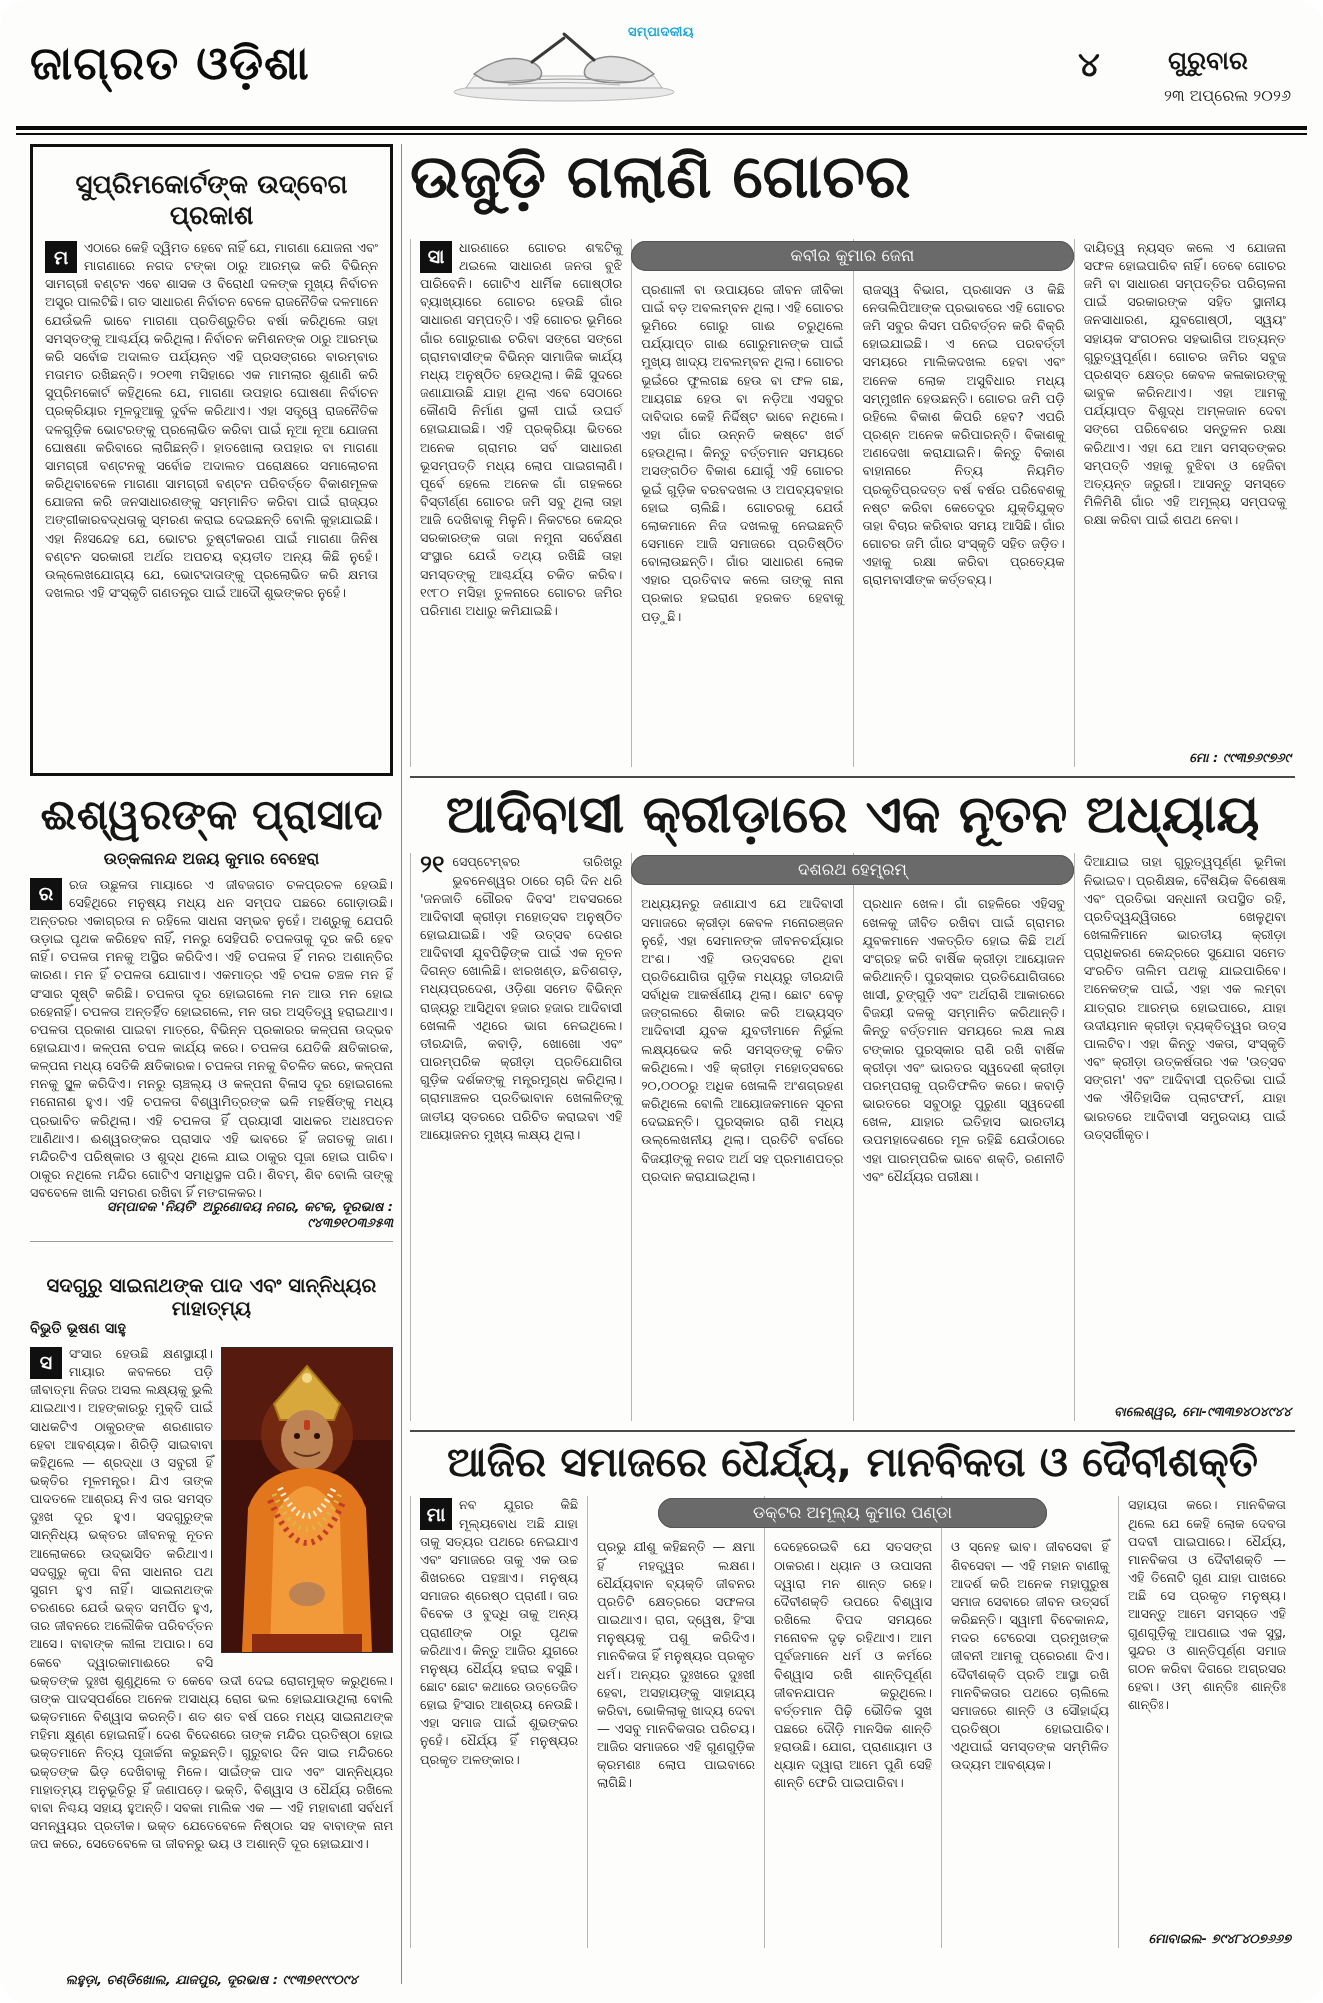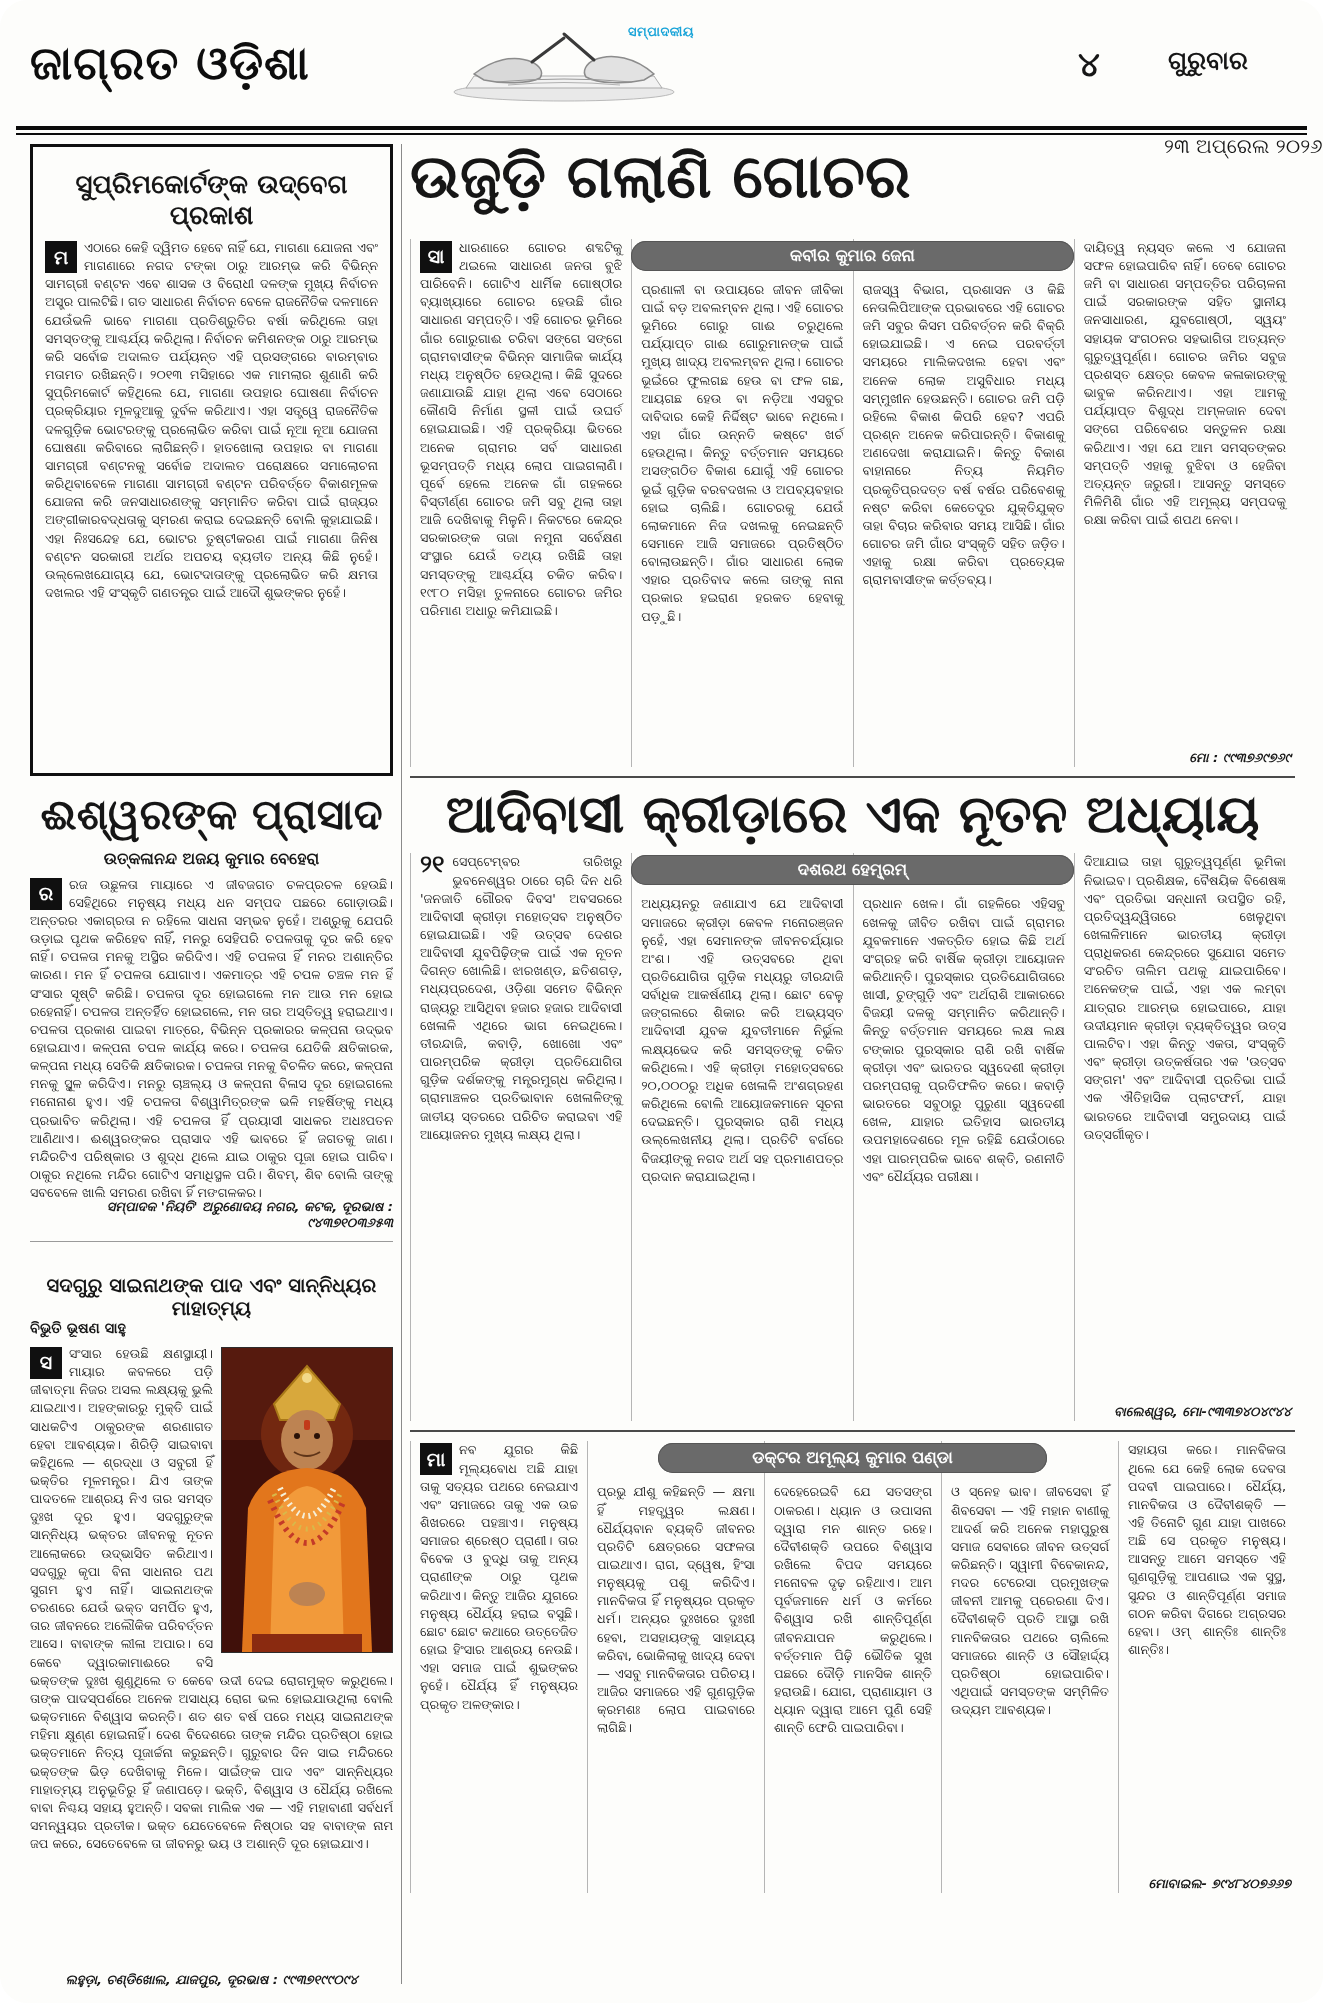--- a/index.html
+++ b/index.html
@@ -10,36 +10,36 @@
     color:#161616;
   }
   .page { position:absolute; inset:0; background:#fdfdfb;border-radius:27px; }
 
   
   .masthead { position:absolute; left:30px; top:36px; font-size:46px; font-weight:800; letter-spacing:1px; color:#0d0d0d; }
   .header-graphic { position:absolute; left:436px; top:24px; width:256px; height:78px; }
   .editorial-label { position:absolute; right:-2px; top:0px; color:#17a3d8; font-size:13px; font-weight:800; letter-spacing:.5px; }
   .page-number { position:absolute; left:1078px; top:44px; font-size:34px; font-weight:600; }
   .weekday { position:absolute; left:1168px; top:46px; font-size:25px; font-weight:600; }
-  .issue-date { position:absolute; left:1164px; top:86px; font-size:20px;margin-top:48px; }
+  .issue-date { position:absolute; left:1164px; top:86px; font-size:16px; }
   .header-rule { position:absolute; left:16px; right:16px; top:126px; height:9px;
     border-top:4px solid #0b0b0b; border-bottom:2px solid #0b0b0b; }
 
   
   .left-col { position:absolute; left:30px; top:144px; width:363px; height:1844px; display:flex; flex-direction:column; }
   .v-divider { position:absolute; left:401px; top:144px; width:1px; height:1840px; background:#8a8a8a; }
   .right-zone { position:absolute; left:410px; top:140px; width:885px; height:1852px; }
 
   
   .bodytext { font-size:12.8px; line-height:1.42; text-align:justify; overflow:hidden; }
   .dropcap { float:left; width:32px; height:32px; background:#101010; color:#fff;
     font-size:19px; font-weight:700; display:flex; align-items:center; justify-content:center;
     margin:2px 7px 2px 0; }
   .dropcap-plain { float:left; font-size:24px; font-weight:800; line-height:.95; margin:0 8px 0 0; }
-  .byline-bar { background:#6a6a6a; color:#ffffff; font-weight:700; font-size:16.5px;
+  .byline-bar { background:#6a6a6a; color:#ffffff; font-weight:400; font-size:16.5px;
     text-align:center; border-radius:16px; height:30px; line-height:30px;
     box-shadow:0 0 0 1px #565656 inset; }
   .signoff { font-style:italic; font-weight:700; font-size:13px; }
   .section-rule { border-bottom:2px solid #4a4a4a; margin:9px 0; }
 
   
   .supreme-box { border:3.5px solid #101010; padding:20px 12px 6px; height:644px; overflow:hidden; }
   .supreme-box h2 { font-size:26px; font-weight:800; text-align:center; margin:2px 0 8px; }
   .supreme-body { height:548px; }
   .supreme-close { font-size:12.8px; text-align:justify; margin-top:2px; }
@@ -186,20 +186,21 @@
         <span class="dropcap-plain">୨୧</span><span>ସେପ୍ଟେମ୍ବର ତାରିଖରୁ ଭୁବନେଶ୍ୱର ଠାରେ ଚାରି ଦିନ ଧରି 'ଜନଜାତି ଗୌରବ ଦିବସ' ଅବସରରେ ଆଦିବାସୀ କ୍ରୀଡ଼ା ମହୋତ୍ସବ ଅନୁଷ୍ଠିତ ହୋଇଯାଇଛି। ଏହି ଉତ୍ସବ ଦେଶର ଆଦିବାସୀ ଯୁବପିଢ଼ିଙ୍କ ପାଇଁ ଏକ ନୂତନ ଦିଗନ୍ତ ଖୋଲିଛି। ଝାରଖଣ୍ଡ, ଛତିଶଗଡ଼, ମଧ୍ୟପ୍ରଦେଶ, ଓଡ଼ିଶା ସମେତ ବିଭିନ୍ନ ରାଜ୍ୟରୁ ଆସିଥିବା ହଜାର ହଜାର ଆଦିବାସୀ ଖେଳାଳି ଏଥିରେ ଭାଗ ନେଇଥିଲେ। ତୀରନ୍ଦାଜି, କବାଡ଼ି, ଖୋଖୋ ଏବଂ ପାରମ୍ପରିକ କ୍ରୀଡ଼ା ପ୍ରତିଯୋଗିତା ଗୁଡ଼ିକ ଦର୍ଶକଙ୍କୁ ମନ୍ତ୍ରମୁଗ୍ଧ କରିଥିଲା। ଗ୍ରାମାଞ୍ଚଳର ପ୍ରତିଭାବାନ ଖେଳାଳିଙ୍କୁ ଜାତୀୟ ସ୍ତରରେ ପରିଚିତ କରାଇବା ଏହି ଆୟୋଜନର ମୁଖ୍ୟ ଲକ୍ଷ୍ୟ ଥିଲା।</span>
       </div>
       <div class="col pad-top">ଅଧ୍ୟୟନରୁ ଜଣାଯାଏ ଯେ ଆଦିବାସୀ ସମାଜରେ କ୍ରୀଡ଼ା କେବଳ ମନୋରଞ୍ଜନ ନୁହେଁ, ଏହା ସେମାନଙ୍କ ଜୀବନଚର୍ଯ୍ୟାର ଅଂଶ। ଏହି ଉତ୍ସବରେ ଥିବା ପ୍ରତିଯୋଗିତା ଗୁଡ଼ିକ ମଧ୍ୟରୁ ତୀରନ୍ଦାଜି ସର୍ବାଧିକ ଆକର୍ଷଣୀୟ ଥିଲା। ଛୋଟ ବେଳୁ ଜଙ୍ଗଲରେ ଶିକାର କରି ଅଭ୍ୟସ୍ତ ଆଦିବାସୀ ଯୁବକ ଯୁବତୀମାନେ ନିର୍ଭୁଲ ଲକ୍ଷ୍ୟଭେଦ କରି ସମସ୍ତଙ୍କୁ ଚକିତ କରିଥିଲେ। ଏହି କ୍ରୀଡ଼ା ମହୋତ୍ସବରେ ୨୦,୦୦୦ରୁ ଅଧିକ ଖେଳାଳି ଅଂଶଗ୍ରହଣ କରିଥିଲେ ବୋଲି ଆୟୋଜକମାନେ ସୂଚନା ଦେଇଛନ୍ତି। ପୁରସ୍କାର ରାଶି ମଧ୍ୟ ଉଲ୍ଲେଖନୀୟ ଥିଲା। ପ୍ରତିଟି ବର୍ଗରେ ବିଜୟୀଙ୍କୁ ନଗଦ ଅର୍ଥ ସହ ପ୍ରମାଣପତ୍ର ପ୍ରଦାନ କରାଯାଇଥିଲା।</div>
       <div class="col pad-top">ପ୍ରଧାନ ଖେଳ। ଗାଁ ଗହଳିରେ ଏହିସବୁ ଖେଳକୁ ଜୀବିତ ରଖିବା ପାଇଁ ଗ୍ରାମର ଯୁବକମାନେ ଏକତ୍ରିତ ହୋଇ କିଛି ଅର୍ଥ ସଂଗ୍ରହ କରି ବାର୍ଷିକ କ୍ରୀଡ଼ା ଆୟୋଜନ କରିଥାନ୍ତି। ପୁରସ୍କାର ପ୍ରତିଯୋଗିତାରେ ଖାସୀ, ଚୁଙ୍ଗୁଡ଼ି ଏବଂ ଅର୍ଥରାଶି ଆକାରରେ ବିଜୟୀ ଦଳକୁ ସମ୍ମାନିତ କରିଥାନ୍ତି। କିନ୍ତୁ ବର୍ତ୍ତମାନ ସମୟରେ ଲକ୍ଷ ଲକ୍ଷ ଟଙ୍କାର ପୁରସ୍କାର ରାଶି ରଖି ବାର୍ଷିକ କ୍ରୀଡ଼ା ଏବଂ ଭାରତର ସ୍ୱଦେଶୀ କ୍ରୀଡ଼ା ପରମ୍ପରାକୁ ପ୍ରତିଫଳିତ କରେ। କବାଡ଼ି ଭାରତରେ ସବୁଠାରୁ ପୁରୁଣା ସ୍ୱଦେଶୀ ଖେଳ, ଯାହାର ଇତିହାସ ଭାରତୀୟ ଉପମହାଦେଶରେ ମୂଳ ରହିଛି ଯେଉଁଠାରେ ଏହା ପାରମ୍ପରିକ ଭାବେ ଶକ୍ତି, ରଣନୀତି ଏବଂ ଧୈର୍ଯ୍ୟର ପରୀକ୍ଷା।</div>
       <div class="col">ଦିଆଯାଇ ତାହା ଗୁରୁତ୍ୱପୂର୍ଣ୍ଣ ଭୂମିକା ନିଭାଇବ। ପ୍ରଶିକ୍ଷକ, ବୈଷୟିକ ବିଶେଷଜ୍ଞ ଏବଂ ପ୍ରତିଭା ସନ୍ଧାନୀ ଉପସ୍ଥିତ ରହି, ପ୍ରତିଦ୍ୱନ୍ଦ୍ୱିତାରେ ଖେଳୁଥିବା ଖେଳାଳିମାନେ ଭାରତୀୟ କ୍ରୀଡ଼ା ପ୍ରାଧିକରଣ କେନ୍ଦ୍ରରେ ସୁଯୋଗ ସମେତ ସଂରଚିତ ତାଲିମ ପଥକୁ ଯାଇପାରିବେ। ଅନେକଙ୍କ ପାଇଁ, ଏହା ଏକ ଲମ୍ବା ଯାତ୍ରାର ଆରମ୍ଭ ହୋଇପାରେ, ଯାହା ଉଦୀୟମାନ କ୍ରୀଡ଼ା ବ୍ୟକ୍ତିତ୍ୱର ଉତ୍ସ ପାଲଟିବ। ଏହା କିନ୍ତୁ ଏକତା, ସଂସ୍କୃତି ଏବଂ କ୍ରୀଡ଼ା ଉତ୍କର୍ଷତାର ଏକ 'ଉତ୍ସବ ସଙ୍ଗମ' ଏବଂ ଆଦିବାସୀ ପ୍ରତିଭା ପାଇଁ ଏକ ଐତିହାସିକ ପ୍ଲାଟଫର୍ମ, ଯାହା ଭାରତରେ ଆଦିବାସୀ ସମ୍ପ୍ରଦାୟ ପାଇଁ ଉତ୍ସର୍ଗୀକୃତ।</div>
       <div class="signoff block-sign">ବାଲେଶ୍ୱର, ମୋ-୯୩୩୭୪୦୪୯୪୪</div>
     </div>
 
     <div class="section-rule"></div>
 
+    <div class="headline-c">ଆଜିର ସମାଜରେ ଧୈର୍ଯ୍ୟ, ମାନବିକତା ଓ ଦୈବୀଶକ୍ତି</div>
     <div class="colblock block-c">
       <div class="bar-wrap" style="left:28%; width:44%;">
         <div class="byline-bar">ଡକ୍ଟର ଅମୂଲ୍ୟ କୁମାର ପଣ୍ଡା</div>
       </div>
       <div class="col">
         <span class="dropcap">ମା</span><span>ନବ ଯୁଗର କିଛି ମୂଲ୍ୟବୋଧ ଅଛି ଯାହା ତାକୁ ସତ୍ୟର ପଥରେ ନେଇଯାଏ ଏବଂ ସମାଜରେ ତାକୁ ଏକ ଉଚ୍ଚ ଶିଖରରେ ପହଞ୍ଚାଏ। ମନୁଷ୍ୟ ସମାଜର ଶ୍ରେଷ୍ଠ ପ୍ରାଣୀ। ତାର ବିବେକ ଓ ବୁଦ୍ଧି ତାକୁ ଅନ୍ୟ ପ୍ରାଣୀଙ୍କ ଠାରୁ ପୃଥକ କରିଥାଏ। କିନ୍ତୁ ଆଜିର ଯୁଗରେ ମନୁଷ୍ୟ ଧୈର୍ଯ୍ୟ ହରାଇ ବସୁଛି। ଛୋଟ ଛୋଟ କଥାରେ ଉତ୍ତେଜିତ ହୋଇ ହିଂସାର ଆଶ୍ରୟ ନେଉଛି। ଏହା ସମାଜ ପାଇଁ ଶୁଭଙ୍କର ନୁହେଁ। ଧୈର୍ଯ୍ୟ ହିଁ ମନୁଷ୍ୟର ପ୍ରକୃତ ଅଳଙ୍କାର।</span>
       </div>
       <div class="col pad-top">ପ୍ରଭୁ ଯୀଶୁ କହିଛନ୍ତି — କ୍ଷମା ହିଁ ମହତ୍ତ୍ୱର ଲକ୍ଷଣ। ଧୈର୍ଯ୍ୟବାନ ବ୍ୟକ୍ତି ଜୀବନର ପ୍ରତିଟି କ୍ଷେତ୍ରରେ ସଫଳତା ପାଇଥାଏ। ରାଗ, ଦ୍ୱେଷ, ହିଂସା ମନୁଷ୍ୟକୁ ପଶୁ କରିଦିଏ। ମାନବିକତା ହିଁ ମନୁଷ୍ୟର ପ୍ରକୃତ ଧର୍ମ। ଅନ୍ୟର ଦୁଃଖରେ ଦୁଃଖୀ ହେବା, ଅସହାୟଙ୍କୁ ସାହାଯ୍ୟ କରିବା, ଭୋକିଲାକୁ ଖାଦ୍ୟ ଦେବା — ଏସବୁ ମାନବିକତାର ପରିଚୟ। ଆଜିର ସମାଜରେ ଏହି ଗୁଣଗୁଡ଼ିକ କ୍ରମଶଃ ଲୋପ ପାଇବାରେ ଲାଗିଛି।</div>
       <div class="col pad-top">ଦେହେରେଇବି ଯେ ସତସଙ୍ଗ ଠାକରଣ। ଧ୍ୟାନ ଓ ଉପାସନା ଦ୍ୱାରା ମନ ଶାନ୍ତ ରହେ। ଦୈବୀଶକ୍ତି ଉପରେ ବିଶ୍ୱାସ ରଖିଲେ ବିପଦ ସମୟରେ ମନୋବଳ ଦୃଢ଼ ରହିଥାଏ। ଆମ ପୂର୍ବଜମାନେ ଧର୍ମ ଓ କର୍ମରେ ବିଶ୍ୱାସ ରଖି ଶାନ୍ତିପୂର୍ଣ୍ଣ ଜୀବନଯାପନ କରୁଥିଲେ। ବର୍ତ୍ତମାନ ପିଢ଼ି ଭୌତିକ ସୁଖ ପଛରେ ଦୌଡ଼ି ମାନସିକ ଶାନ୍ତି ହରାଉଛି। ଯୋଗ, ପ୍ରାଣାୟାମ ଓ ଧ୍ୟାନ ଦ୍ୱାରା ଆମେ ପୁଣି ସେହି ଶାନ୍ତି ଫେରି ପାଇପାରିବା।</div>
       <div class="col pad-top">ଓ ସ୍ନେହ ଭାବ। ଜୀବସେବା ହିଁ ଶିବସେବା — ଏହି ମହାନ ବାଣୀକୁ ଆଦର୍ଶ କରି ଅନେକ ମହାପୁରୁଷ ସମାଜ ସେବାରେ ଜୀବନ ଉତ୍ସର୍ଗ କରିଛନ୍ତି। ସ୍ୱାମୀ ବିବେକାନନ୍ଦ, ମଦର ଟେରେସା ପ୍ରମୁଖଙ୍କ ଜୀବନୀ ଆମକୁ ପ୍ରେରଣା ଦିଏ। ଦୈବୀଶକ୍ତି ପ୍ରତି ଆସ୍ଥା ରଖି ମାନବିକତାର ପଥରେ ଚାଲିଲେ ସମାଜରେ ଶାନ୍ତି ଓ ସୌହାର୍ଦ୍ଦ୍ୟ ପ୍ରତିଷ୍ଠା ହୋଇପାରିବ। ଏଥିପାଇଁ ସମସ୍ତଙ୍କ ସମ୍ମିଳିତ ଉଦ୍ୟମ ଆବଶ୍ୟକ।</div>

